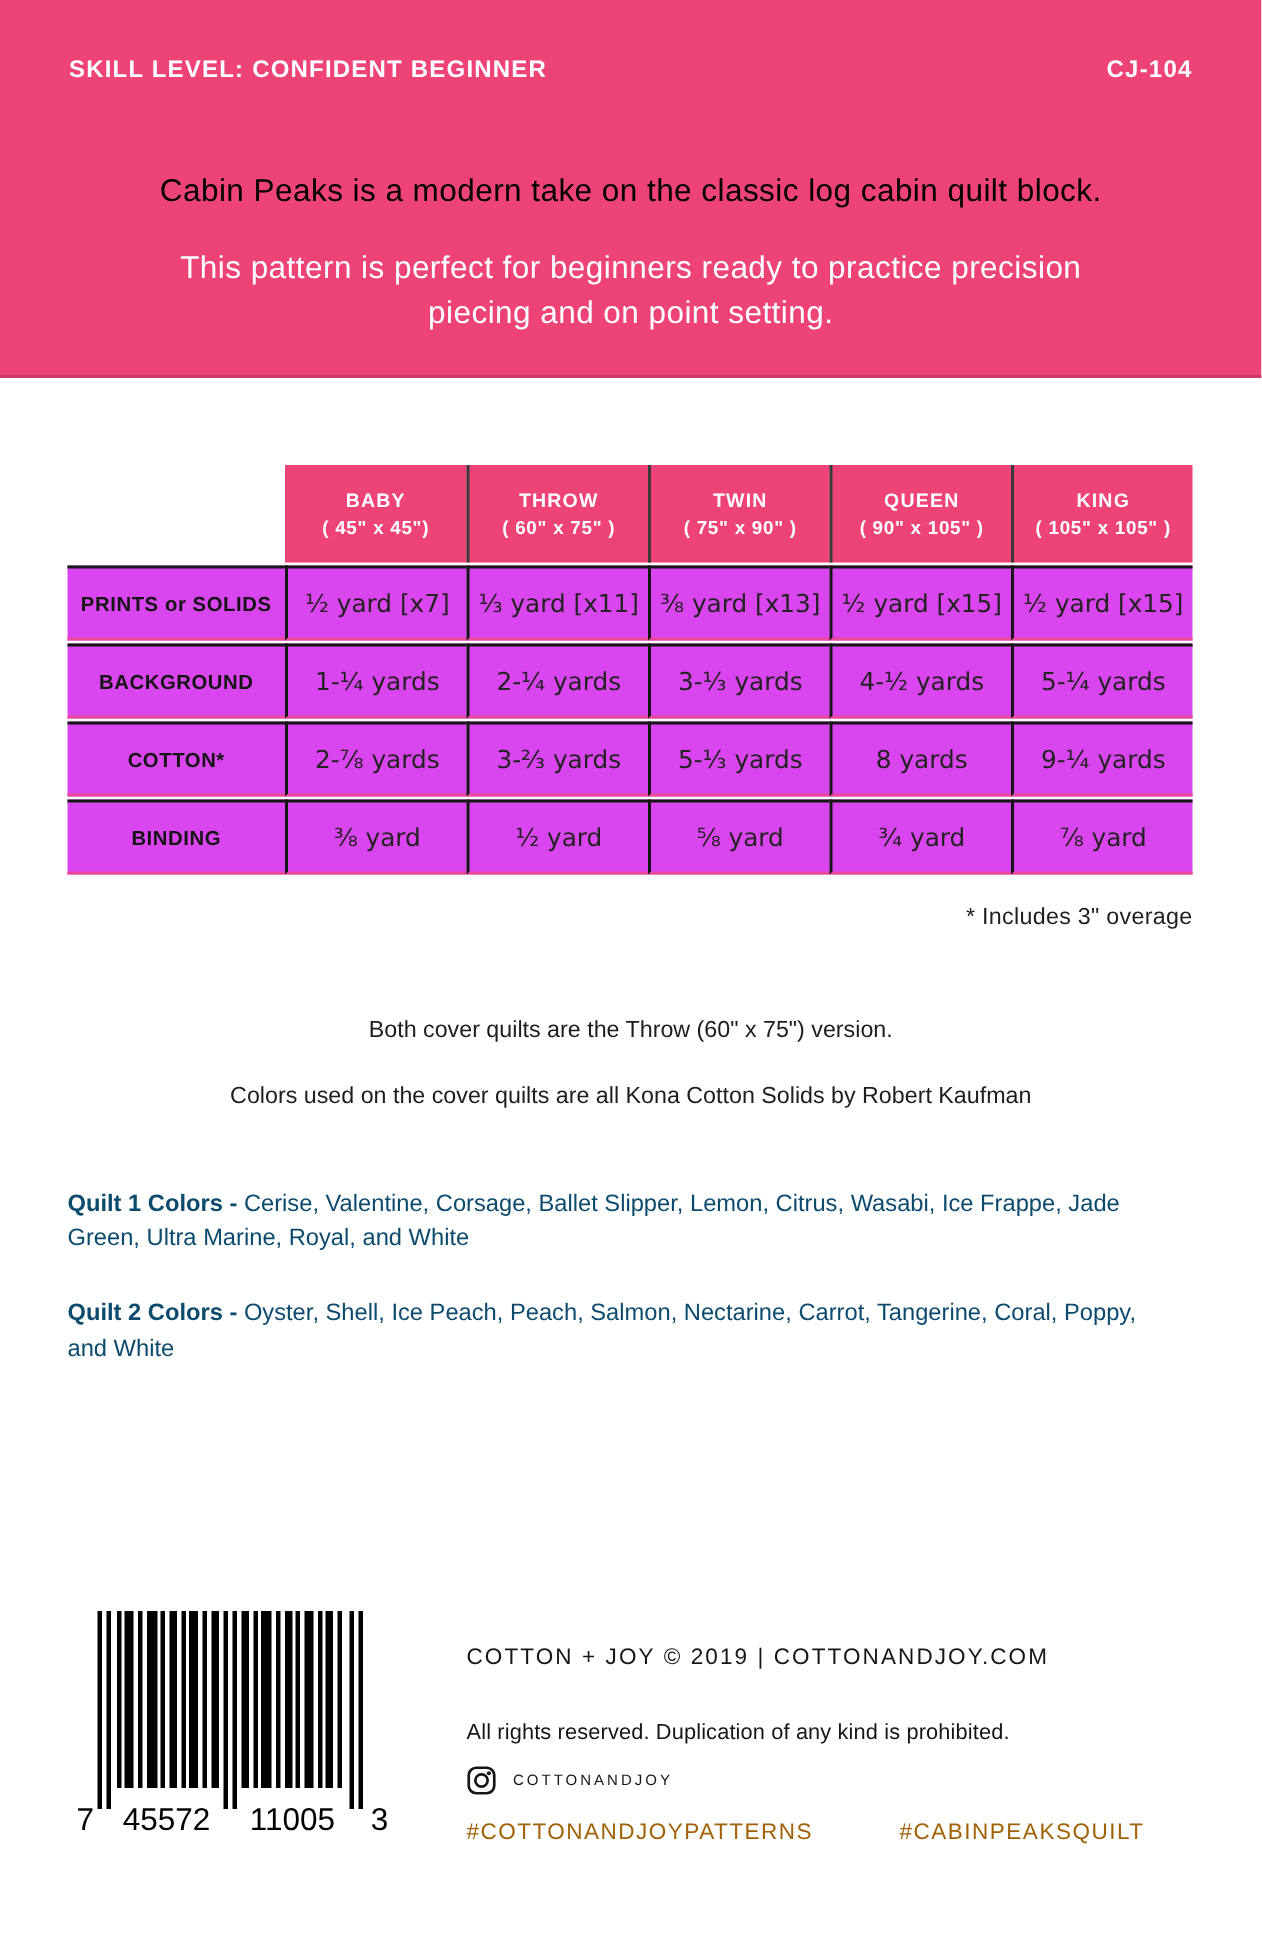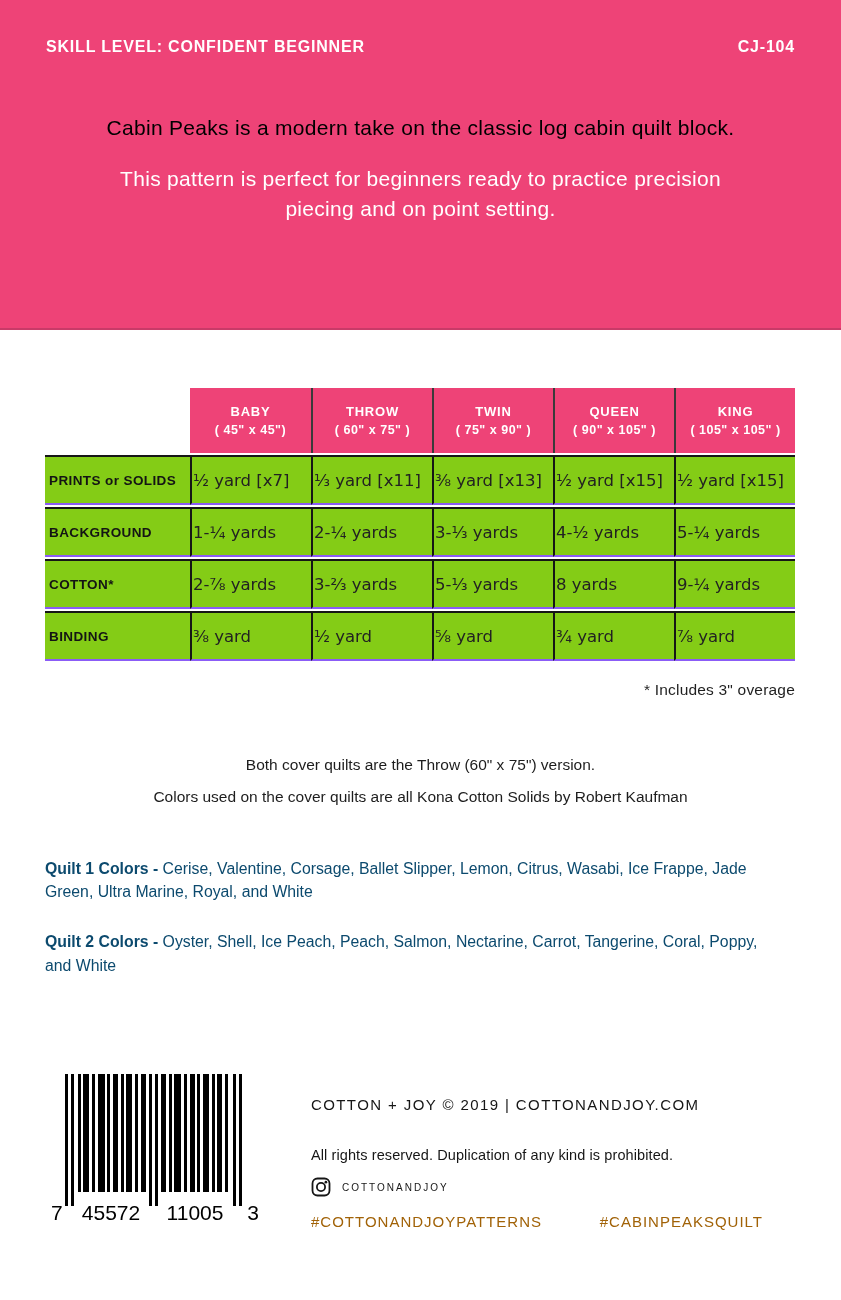--- a/index.html
+++ b/index.html
@@ -9,21 +9,21 @@
     background: #ffffff;
     font-family: "Liberation Sans", sans-serif;
     color: #1a1a1a;
     position: relative;
     overflow: hidden;
   }
 
   
   .hero {
     background: #EE4377;
-    height: 330px;
+    height: 252px;
     padding: 38px 46px 0 46px;
     border-bottom: 2px solid #c93a68;
   }
   .hero-top {
     display: flex;
     justify-content: space-between;
     align-items: baseline;
     color: #fff;
     font-weight: bold;
     font-size: 16px;
@@ -65,26 +65,26 @@
     letter-spacing: 0.8px;
     height: 54px;
     padding: 16px 2px;
     vertical-align: middle;
     border-left: 2px solid #3a3a3a;
   }
   thead th.corner { background: #ffffff; border: none; }
   thead th.first-size { border-left: none; }
   thead th .col-size { margin-top: 4px; font-size: 12.5px; letter-spacing: 0.5px; }
   tbody th, tbody td {
-    background: #84cc16;
+    background: #d946ef;
     height: 50px;
     vertical-align: middle;
-    text-align: left;
+    text-align: center;
     border-top: 2px solid #161616;
-    border-bottom: 2px solid #8b5cf6;
+    border-bottom: 2px solid #ec4899;
   }
   tbody th {
     font-size: 13.5px;
     font-weight: bold;
     letter-spacing: 0.4px;
     color: #141414;
     padding: 0 4px;
   }
   tbody td {
     font-family: "DejaVu Sans", sans-serif;
@@ -101,21 +101,21 @@
   }
 
   
   .cover-note {
     margin: 52px auto 0 auto;
     text-align: center;
     font-size: 15.5px;
     color: #1d1d1d;
     line-height: 1.8;
   }
-  .cover-note p { margin: 4px; }
+  .cover-note p { margin: 16px; }
 
   .quilt-colors { margin: 46px 45px 0 45px; width: 733px; }
   .quilt-colors p {
     margin: 0 0 26px 0;
     font-size: 15.8px;
     line-height: 1.5;
     color: #0c4a6e;
   }
   .quilt-colors strong { font-weight: bold; }
 

